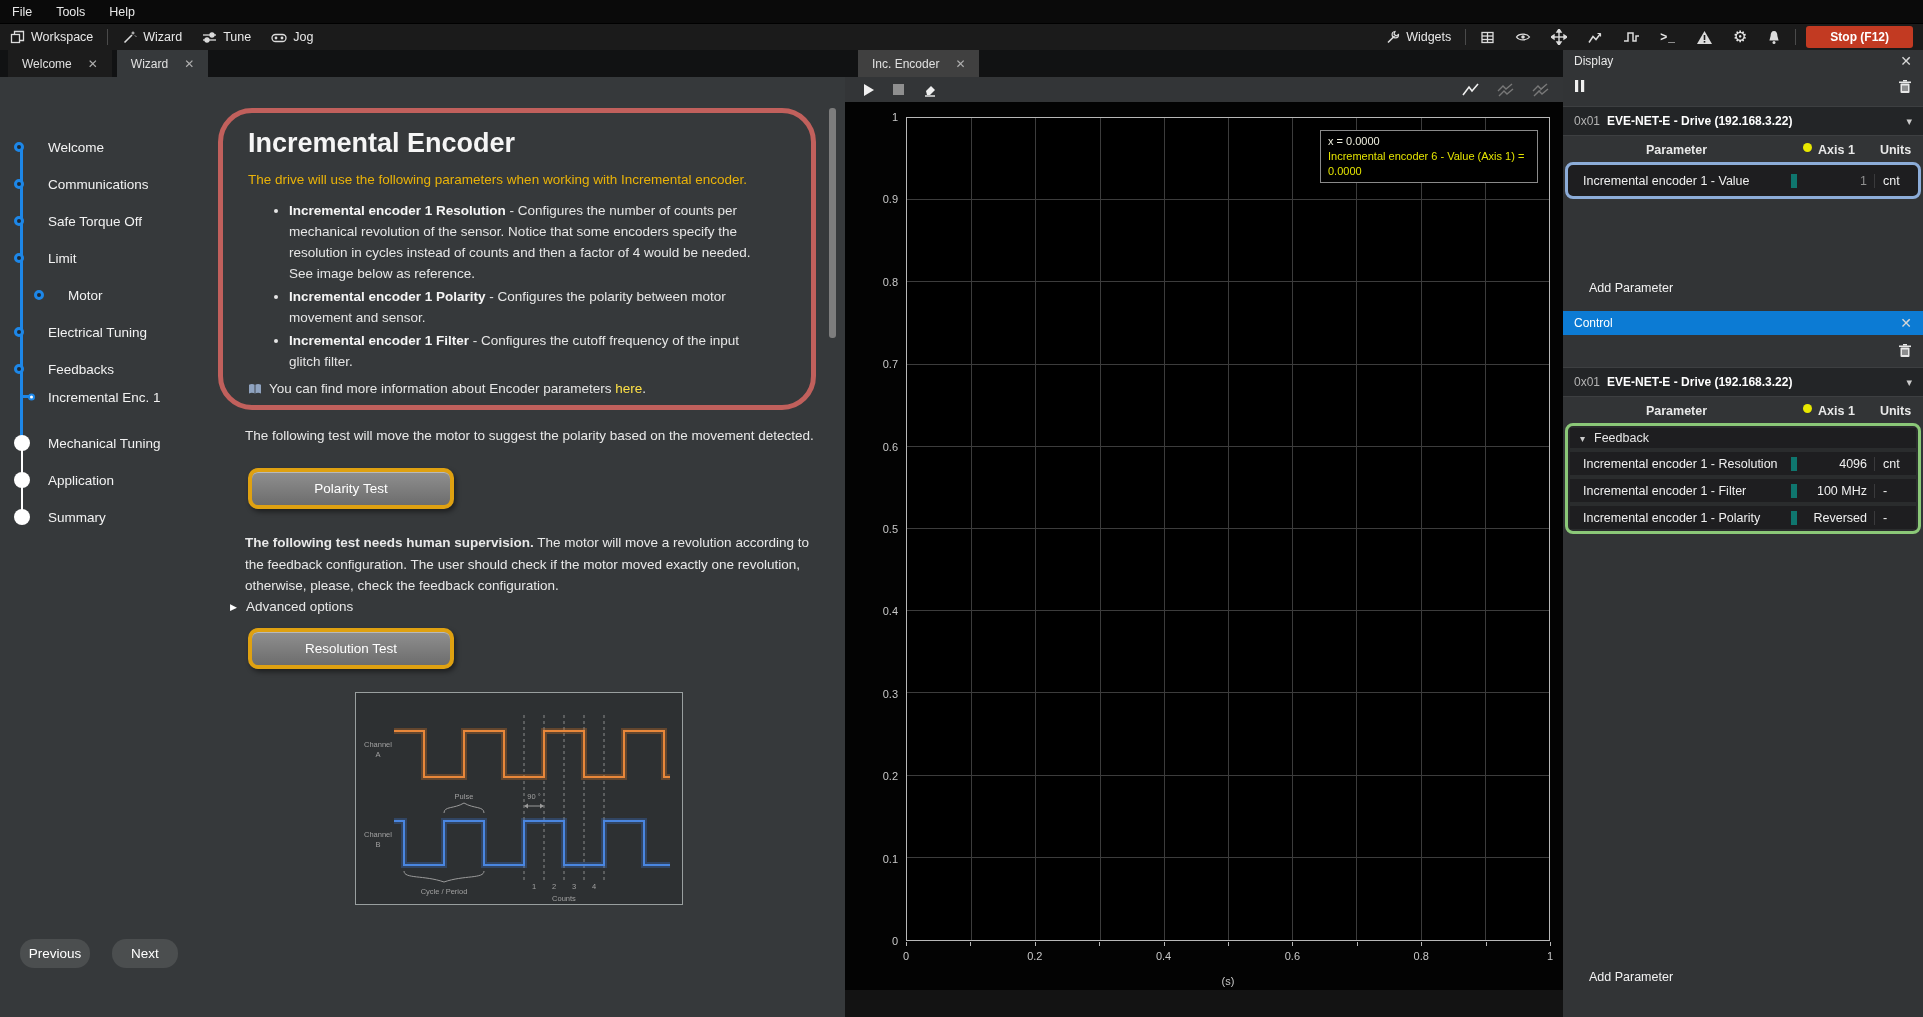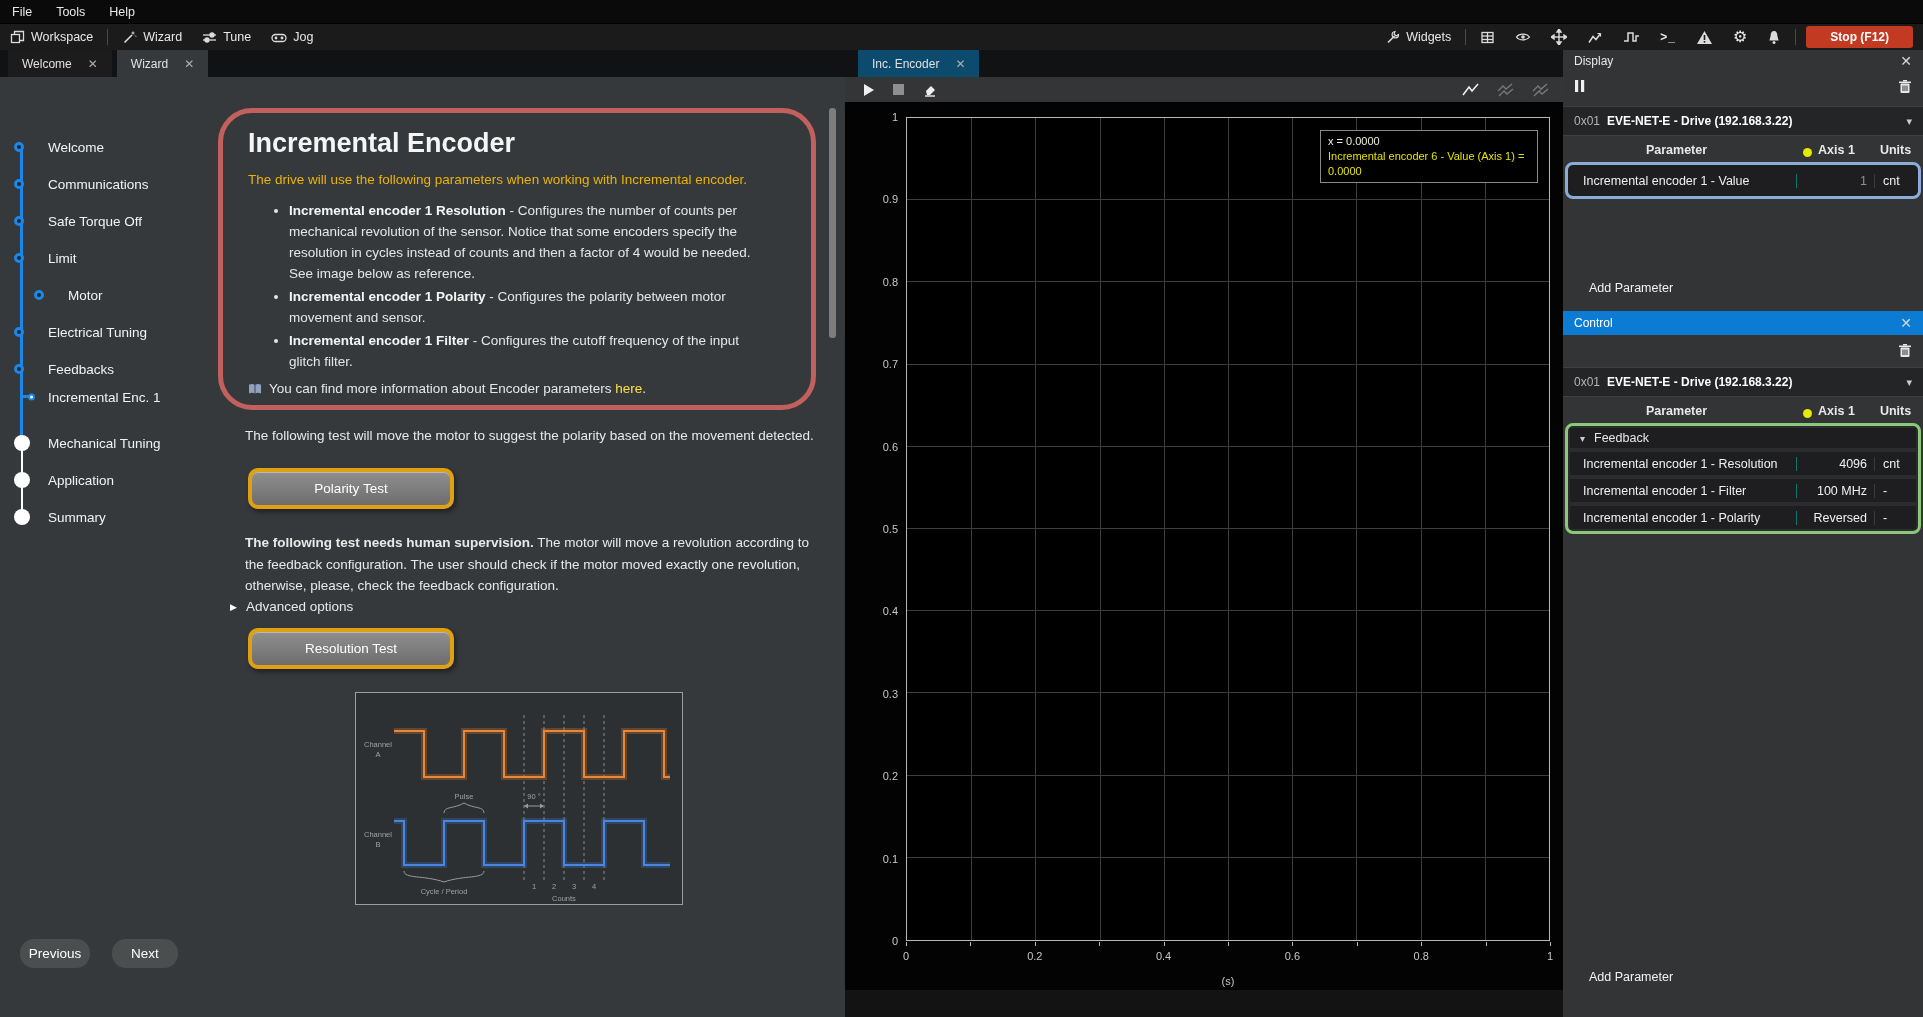--- a/index.html
+++ b/index.html
@@ -27,21 +27,21 @@
   .gear-glyph { font-size:16px; line-height:14px; }
   
   .main { position:absolute; top:50px; left:0; width:1923px; height:967px; }
   
   .wizard-panel { position:absolute; left:0; top:0; width:845px; height:967px; background:#36393b; }
   .tabstrip { position:absolute; top:0; left:0; right:0; height:27px; background:#111213; display:flex; align-items:stretch; }
   .tab { display:flex; align-items:center; gap:16px; font-size:12px; padding:0 14px; color:#e0e0e0; }
   .tab .tab-x { color:#b0b0b0; font-size:12px; }
   .tab.inactive { background:#1c1c1c; margin-left:8px; }
   .tab.active-gray { background:#36393b; margin-left:5px; }
-  .tab.active-dark { background:#0c4a6e; margin-left:13px; }
+  .tab.active-dark { background:#404040; margin-left:13px; }
   .scroll-thumb { position:absolute; left:829px; top:58px; width:7px; height:230px; background:#7d7d7d; border-radius:3px; }
   
   .steps-line-blue { position:absolute; left:20px; top:97px; width:3px; height:296px; background:#1d87e8; }
   .steps-line-white { position:absolute; left:21px; top:393px; width:2px; height:74px; background:#fff; }
   .steps-branch { position:absolute; left:22px; top:345px; width:9px; height:3px; background:#1d87e8; }
   .step { position:absolute; left:0; width:200px; height:20px; display:flex; align-items:center;
     transform:translateY(-50%); font-size:13.5px; color:#f2f2f2; }
   .step .dot { position:absolute; border-radius:50%; top:50%; transform:translateY(-50%); }
   .step.done-blue .dot { left:14px; width:10px; height:10px; border:3.5px solid #1d87e8; background:#1d2935; }
   .step.pending .dot { left:14px; width:16px; height:16px; background:#ffffff; }
@@ -100,25 +100,25 @@
   .rp-controls { position:absolute; left:0; right:0; display:flex; align-items:center; padding:0 12px; }
   .rp-controls .right { margin-left:auto; }
   .device-row { position:absolute; left:0; right:0; height:30px; background:#232527;
     border-top:1px solid #3d3f41; border-bottom:1px solid #3d3f41;
     display:flex; align-items:center; padding:0 11px; gap:7px; }
   .device-id { color:#b4b4b4; }
   .device-name { font-weight:bold; color:#fff; }
   .device-row .caret { margin-left:auto; color:#ccc; font-size:11px; }
   .theader { position:absolute; left:0; right:0; height:24px; display:flex; align-items:center; font-weight:bold; font-size:12.5px; }
   .th-name { width:227px; text-align:center; }
-  .th-axis { width:78px; display:flex; align-items:flex-end; justify-content:center; gap:6px; }
+  .th-axis { width:78px; display:flex; align-items:flex-start; justify-content:center; gap:6px; }
   .th-units { flex:1; text-align:center; }
   .axis-dot { width:9px; height:9px; border-radius:50%; background:#e8e800; }
   .param-row { display:flex; align-items:center; height:27px; background:#1e1e20; font-size:12.5px; color:#f0f0f0; }
-  .pname { width:227px; padding-left:13px; border-right:1px solid #0f766e; }
+  .pname { width:227px; padding-left:13px; border-right:6px solid #0f766e; }
   .pval  { width:78px; text-align:right; padding-right:7px; border-right:1px solid #3a3a3c; }
   .punits{ flex:1; padding-left:8px; }
   .value-row-wrap { position:absolute; top:112px; left:2px; right:2px; border:3px solid #8cacd8; border-radius:8px;
     background:#1e1e20; padding:2px; }
   .value-row-wrap .pval { color:#8f8f8f; }
   .add-param { position:absolute; left:0; right:0; height:24px; display:flex; align-items:center;
     padding-left:26px; font-size:12.5px; color:#f2f2f2; }
   .control-bar { position:absolute; top:261px; left:0; right:0; height:24px; background:#0c7bd4;
     display:flex; align-items:center; padding:0 11px; color:#fff; }
   .feedback-group { position:absolute; top:373px; left:2px; right:2px; border:3px solid #8bc878; border-radius:8px;

